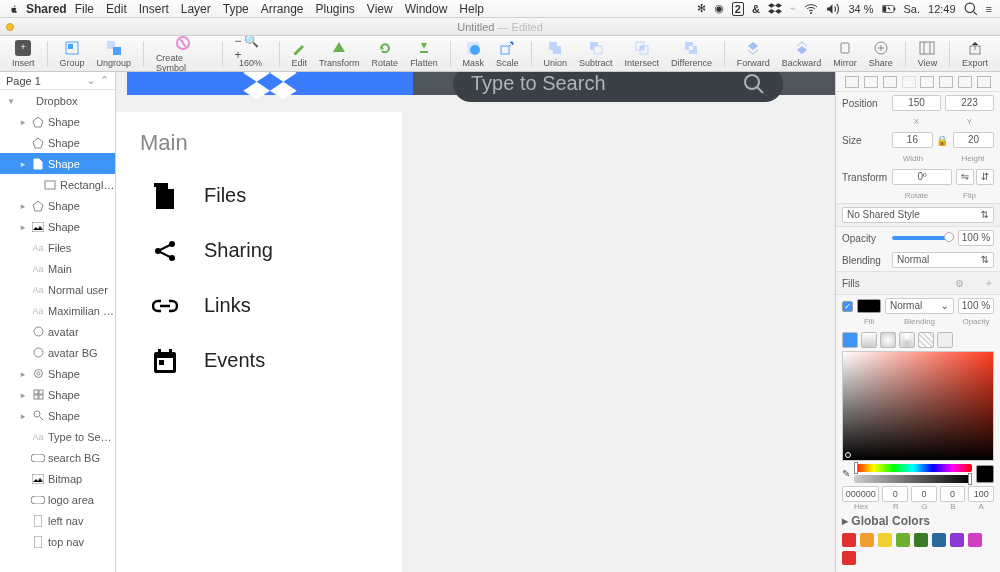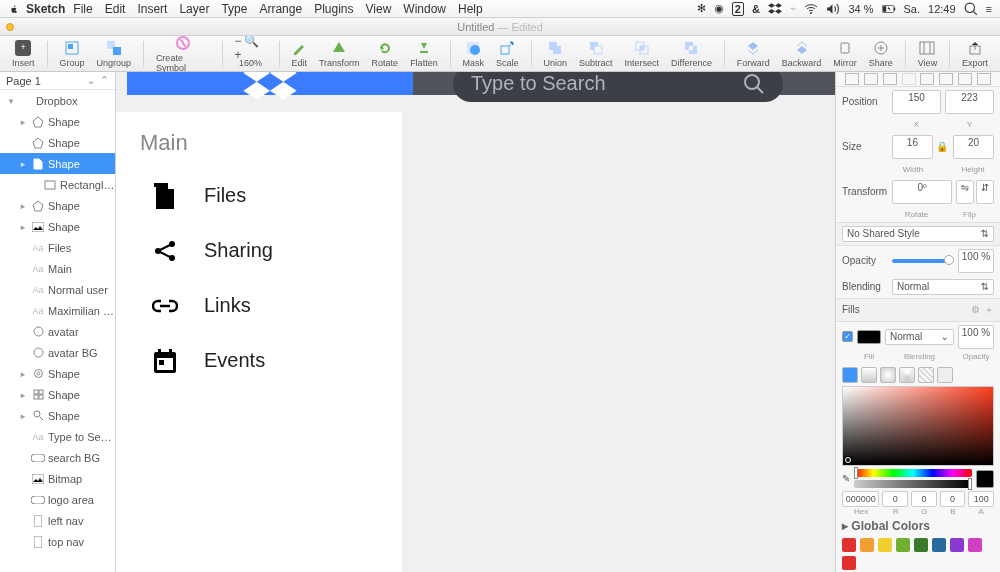--- a/index.html
+++ b/index.html
@@ -52,23 +52,23 @@
 .navl { display:flex; align-items:center; height:55px; padding-left:36px; color:#222; }
 .navl .nic { width:26px; height:26px; margin-right:26px; display:flex; align-items:center; justify-content:center; }
 .navl .lbl { font-size:20px; }
 
 
 .inspector { width:165px; background:#f7f7f7; border-left:1px solid #d0d0d0; font-size:10px; color:#555; display:flex; flex-direction:column; overflow:hidden;}
 .aligns { height:20px; border-bottom:1px solid #e0e0e0; display:flex; align-items:center; justify-content:space-evenly; padding:0 4px;}
 .aligns div { width:14px; height:12px; border:1px solid #bbb; }
 .insrow { display:flex; align-items:center; padding:3px 6px; gap:4px; }
 .insrow .lab { width:46px; }
-.numf { flex:1; background:#fff; border:1px solid #ccc; border-radius:2px; height:24px; font-size:10px; text-align:center; line-height:14px; }
+.numf { flex:1; background:#fff; border:1px solid #ccc; border-radius:2px; height:16px; font-size:10px; text-align:center; line-height:14px; }
 .sublab { font-size:8px; color:#999; text-align:center; flex:1; }
-.sectionhdr { padding:4px 6px; border-top:1px solid #e0e0e0; border-bottom:1px solid #e0e0e0; background:#f1f1f1; font-weight:500; display:flex; align-items:center;}
+.sectionhdr { padding:4px 6px; border-top:1px solid #e0e0e0; border-bottom:1px solid #e0e0e0; background:#f1f1f1; font-weight:500; display:flex; align-items:center;gap:16px;}
 .selectf { flex:1; background:#fff; border:1px solid #ccc; border-radius:2px; height:16px; font-size:10px; padding:0 4px; line-height:14px; display:flex; justify-content:space-between; align-items:center;}
 .slider { flex:1; height:4px; background:linear-gradient(to right,#3e94f7 95%, #ddd 95%); border-radius:2px; position:relative; }
 .slider .knob { position:absolute; right:0; top:-4px; width:10px; height:10px; border-radius:50%; background:#fff; border:1px solid #aaa; }
 .chk { width:11px; height:11px; border:1px solid #999; border-radius:2px; background:#3e94f7; display:flex; align-items:center; justify-content:center; color:#fff; font-size:8px;}
 .swatch { width:24px; height:14px; border:1px solid #999; border-radius:2px; }
 .filltabs { display:flex; gap:3px; padding:3px 6px;}
 .filltabs .ft { width:16px; height:16px; border:1px solid #bbb; border-radius:2px; }
 .colorarea { margin:0 6px; height:110px; background: linear-gradient(to bottom, rgba(0,0,0,0), #000), linear-gradient(to right, #fff, #ff3c1f); border:1px solid #ccc; position:relative;}
 .colorarea .pick { position:absolute; left:2px; bottom:2px; width:6px; height:6px; border:1px solid #fff; border-radius:50%; box-shadow:0 0 0 1px #000;}
 .huerow { display:flex; align-items:center; gap:4px; padding:3px 6px;}
@@ -87,21 +87,21 @@
 </style>
 </head>
 <body>
 
 <div class="menubar">
   <span class="apple">
       <svg width="12" height="12" viewBox="0 0 12 12">
         <path fill="#333" d="M9 8.5c-.3.7-.7 1.4-1.3 1.4-.5 0-.7-.3-1.3-.3s-.8.3-1.3.3c-.6 0-1-.8-1.3-1.5C3 6.8 3.3 4.7 4.6 4.7c.5 0 .9.3 1.2.3.3 0 .8-.3 1.3-.3.5 0 1 .2 1.3.7-.9.5-1 1.9-.4 2.6zM7 3.8c.3-.4.5-.9.4-1.4-.4 0-.9.3-1.2.6-.3.3-.5.8-.4 1.3.5 0 .9-.2 1.2-.5z"></path>
       </svg>
     </span>
-  <span class="app">Sketch</span>
+  <span class="app">Shared</span>
   <span class="m">File</span>
   <span class="m">Edit</span>
   <span class="m">Insert</span>
   <span class="m">Layer</span>
   <span class="m">Type</span>
   <span class="m">Arrange</span>
   <span class="m">Plugins</span>
   <span class="m">View</span>
   <span class="m">Window</span>
   <span class="m">Help</span>

